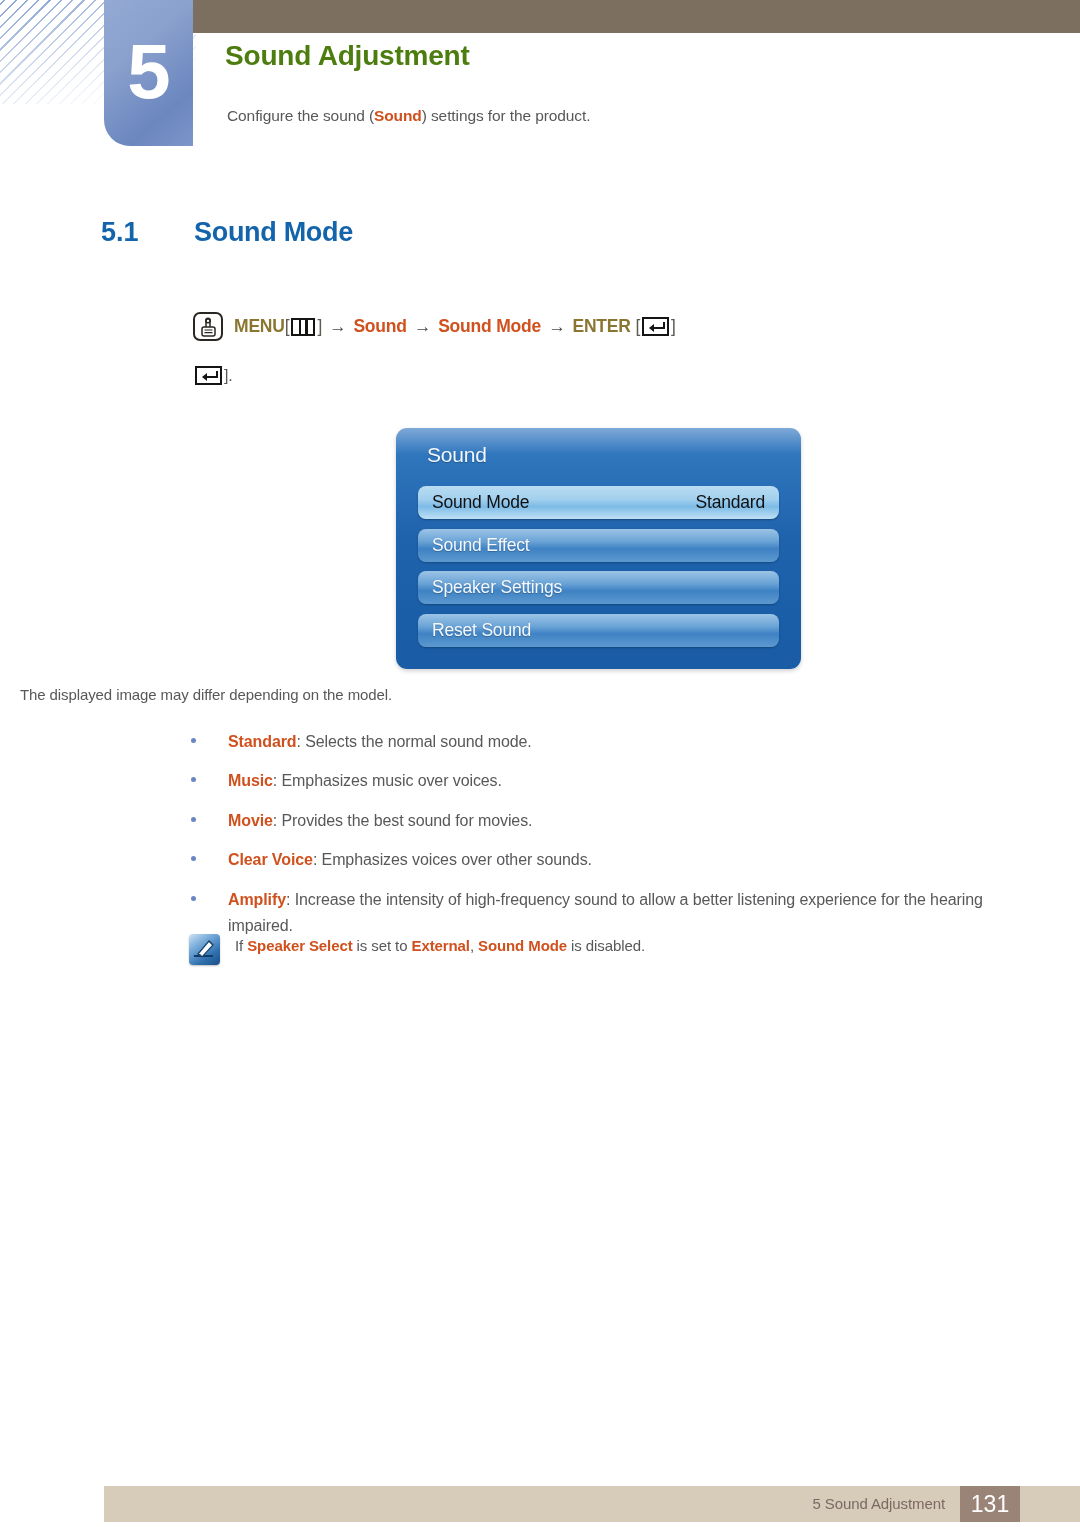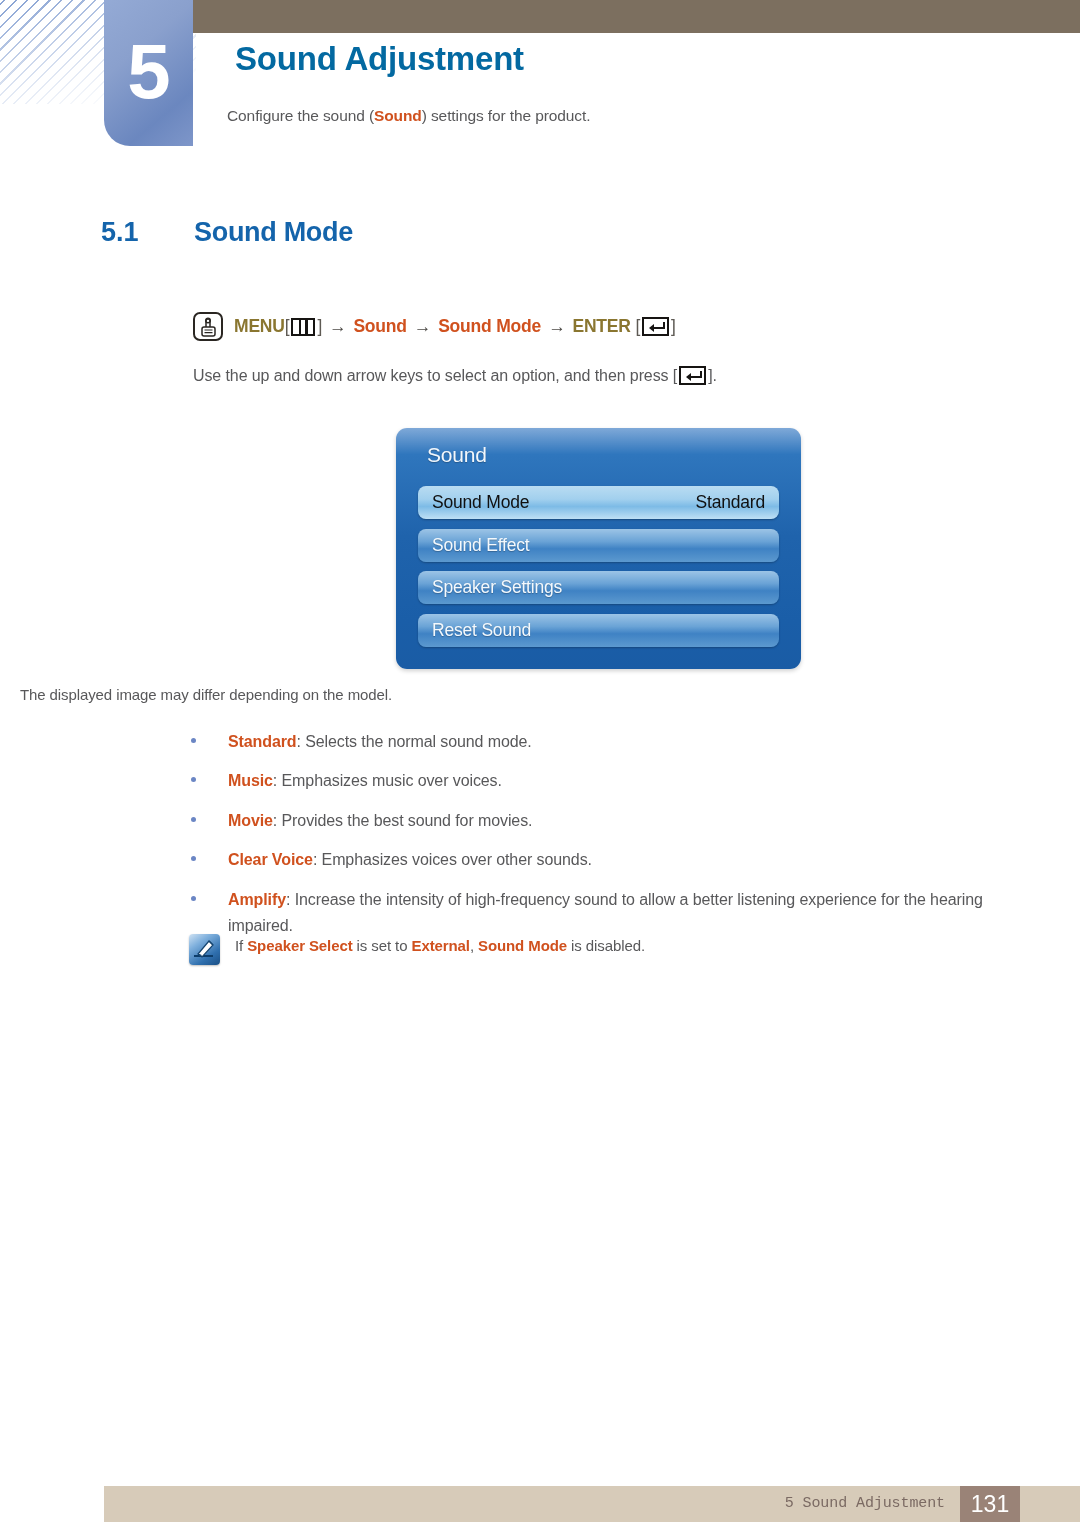--- a/index.html
+++ b/index.html
@@ -30,22 +30,22 @@
     background:linear-gradient(140deg,#94aad5 0%, #8aa0cd 35%, #6b87bf 75%, #7e96c9 100%);
     border-bottom-left-radius:26px;
     display:flex; align-items:center; justify-content:center;
   }
   .chapnum span {
     color:#ffffff; font-size:78px; font-weight:700; line-height:1;
     letter-spacing:-1px; margin-top:-4px;
   }
 
   .chapter-title {
-    position:absolute; left:235px; top:40px;
-    color:#0369a1; font-size:33px; font-weight:700; letter-spacing:-0.2px;
+    position:absolute; left:225px; top:40px;
+    color:#4d7c0f; font-size:28px; font-weight:700; letter-spacing:-0.2px;
   }
   .chapter-sub {
     position:absolute; left:227px; top:107px;
     font-size:15.5px; color:#58585a; letter-spacing:-0.1px;
   }
 
   
   .sec-head { position:absolute; left:101px; top:217px; display:flex; align-items:baseline;justify-content:space-between; }
   .sec-num  { color:#1464ab; font-size:27px; font-weight:700; width:93px; }
   .sec-title{ color:#1464ab; font-size:27px; font-weight:700; letter-spacing:-0.3px; }
@@ -140,21 +140,21 @@
     box-shadow:0 1px 2px rgba(0,0,0,0.25);
   }
   .note-ico svg { position:absolute; left:3px; top:3px; }
   .note-txt { font-size:15px; color:#58585a; letter-spacing:-0.1px; padding-top:3px; }
   .note-txt b { color:#d0511e; font-weight:700; }
 
   
   .footer { position:absolute; left:104px; top:1486px; width:976px; height:36px;
             background:#d7cbb9; }
   .footer-label {
-    position:absolute; right:135px; top:9px; font-size:15px; color:#7b6a63; letter-spacing:-0.1px;font-family:Liberation Mono, monospace;
+    position:absolute; right:135px; top:9px; font-size:15px; color:#7b6a63; letter-spacing:-0.1px;
   }
   .footer-page {
     position:absolute; right:60px; top:0px; width:60px; height:36px;
     background:#9a8377; color:#fff; font-size:23px;
     display:flex; align-items:center; justify-content:center;
   }
 </style>
 </head>
 <body>
 
@@ -190,21 +190,20 @@
       <span class="t-olive">MENU</span><span class="brk">[</span><span class="key-menu"><i></i><i></i></span><span class="brk">]</span><span class="arrow">→</span><span class="t-orange">Sound</span><span class="arrow">→</span><span class="t-orange">Sound Mode</span><span class="arrow">→</span><span class="t-olive">ENTER</span>&nbsp;<span class="brk">[</span><span class="key-enter">
           <svg class="ret" viewBox="0 0 19 12" xmlns="http://www.w3.org/2000/svg">
             <path d="M17 1 L17 7 L5 7" fill="none" stroke="#161412" stroke-width="2"></path>
             <path d="M7 3 L2 7 L7 11 Z" fill="#161412"></path>
           </svg>
         </span><span class="brk">]</span>
     </div>
   </div>
 
   <div class="instr">
-    <span>Use the up and down arrow keys to select an option, and then press [</span>
       <span class="key-enter">
         <svg class="ret" viewBox="0 0 19 12" xmlns="http://www.w3.org/2000/svg">
           <path d="M17 1 L17 7 L5 7" fill="none" stroke="#161412" stroke-width="2"></path>
           <path d="M7 3 L2 7 L7 11 Z" fill="#161412"></path>
         </svg>
       </span>
       <span>].</span>
   </div>
 
   <div class="osd">

